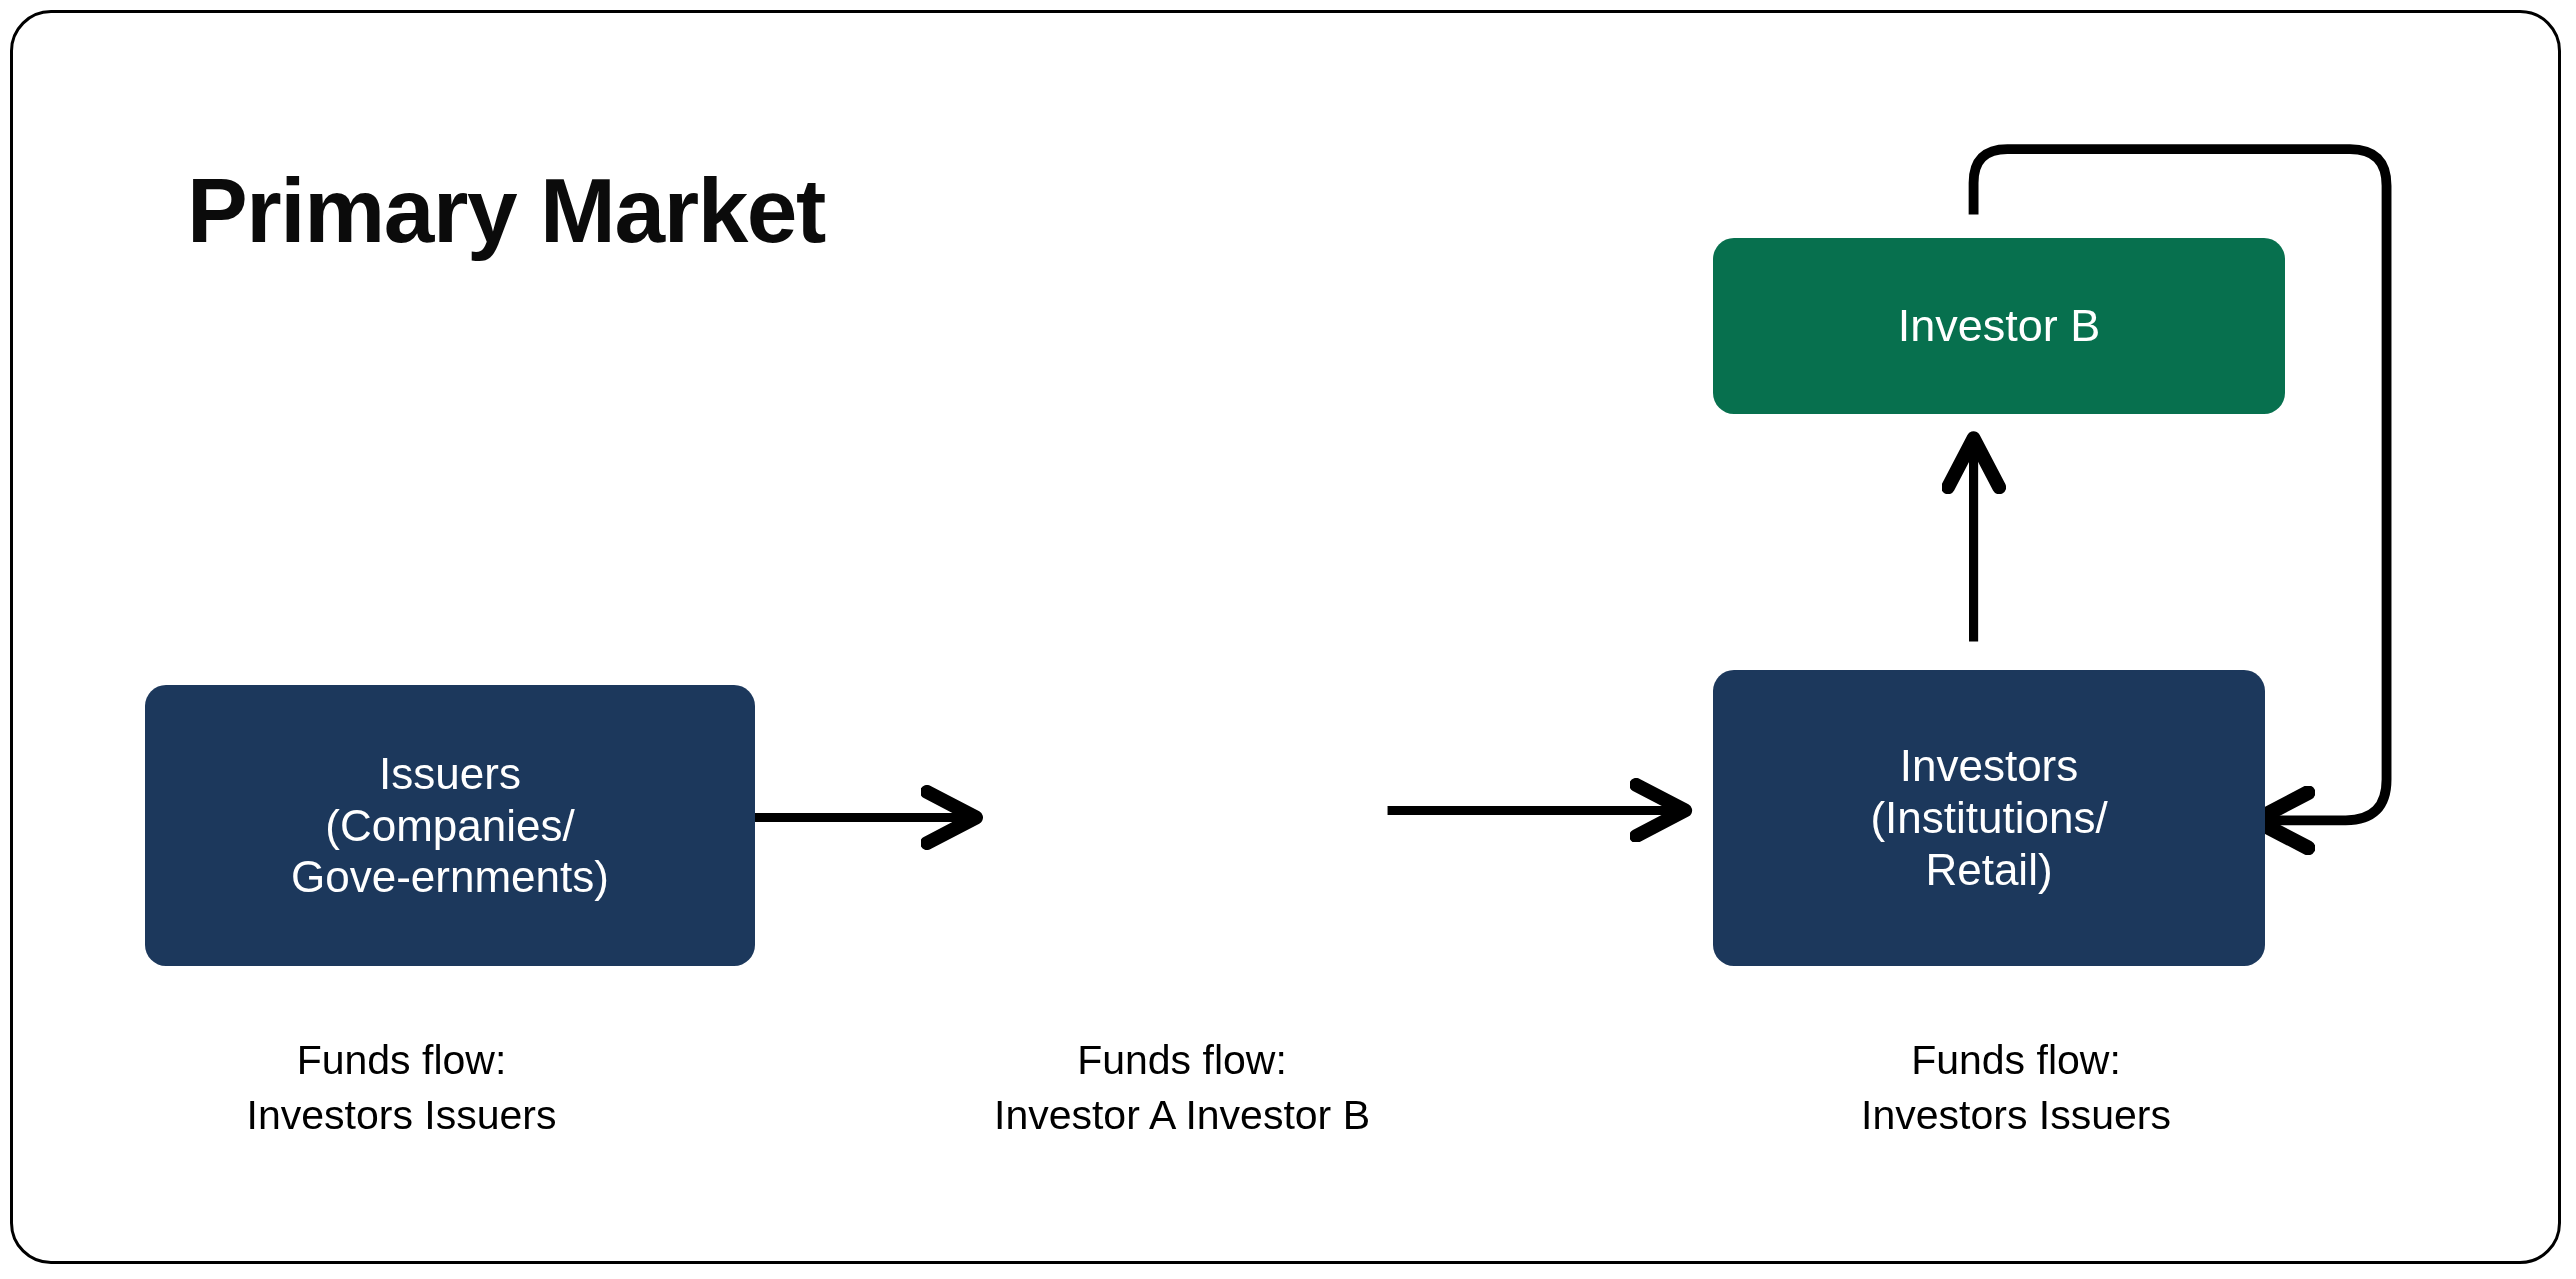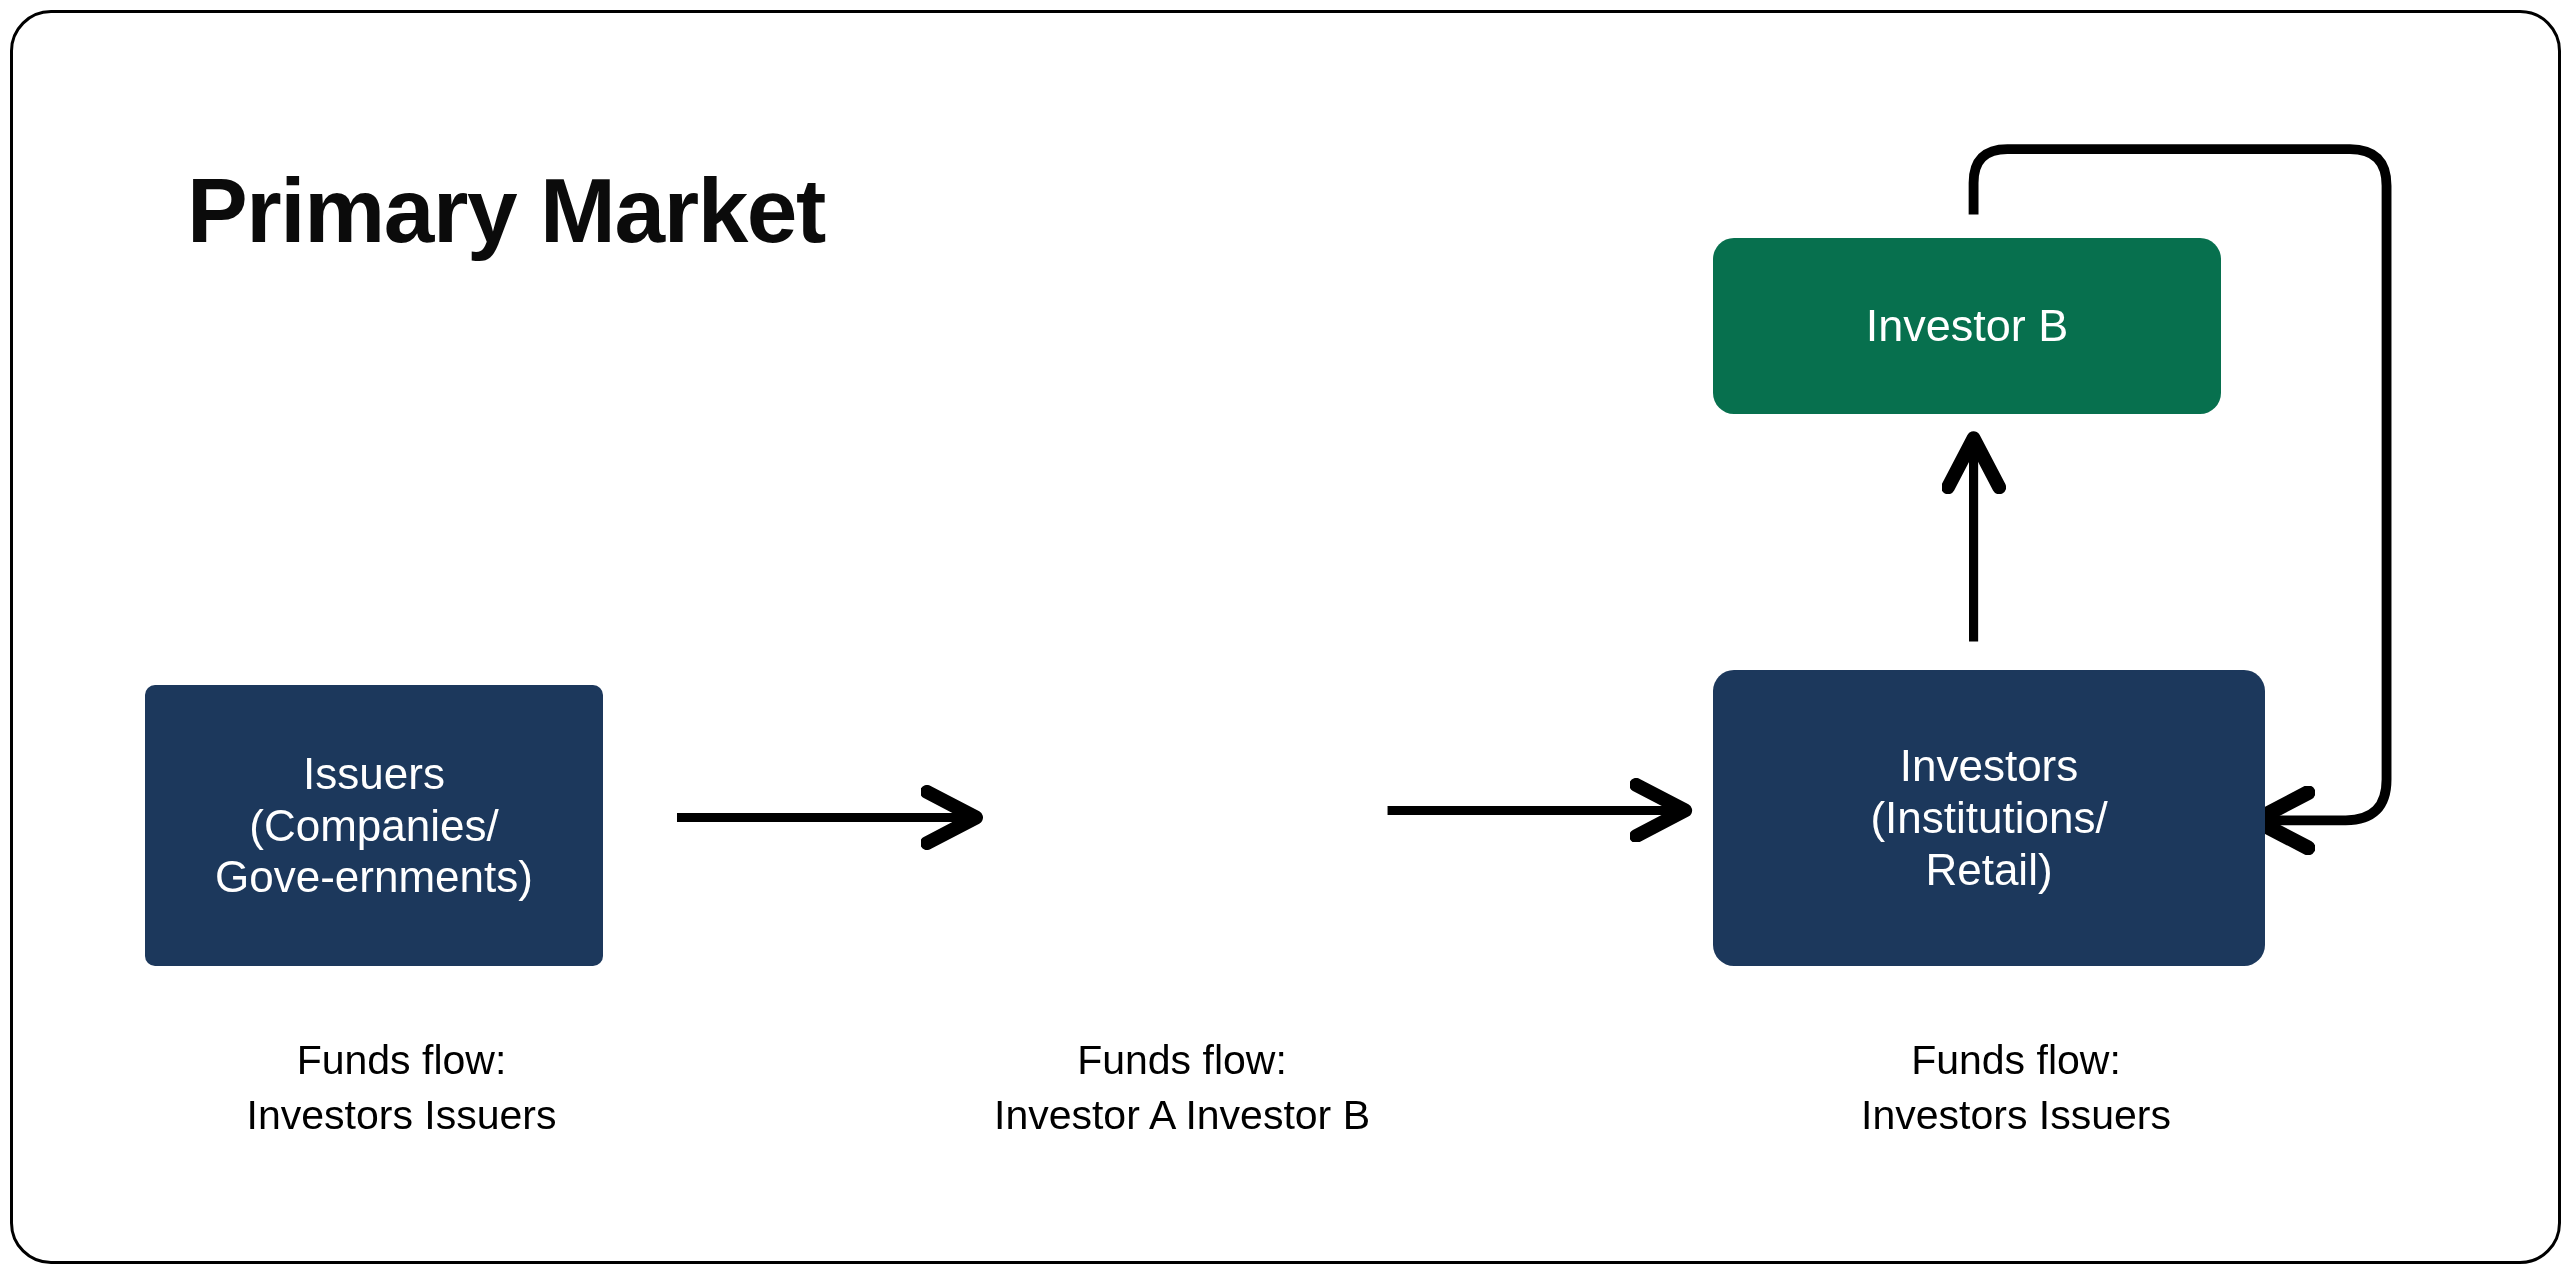--- a/index.html
+++ b/index.html
@@ -53,38 +53,37 @@
     justify-content: center;
     text-align: center;
     color: #ffffff;
     border-radius: 21px;
     line-height: 1.18;
     white-space: pre-line;
   }
   .node-issuers {
     left: 145px;
     top: 685px;
-    width: 458px;
+    width: 610px;
     height: 281px;
     background: #1c385c;
     font-size: 44px;
-    border-radius: 10px;
   }
   .node-investors {
     left: 1713px;
     top: 670px;
     width: 552px;
     height: 296px;
     background: #1c385c;
     font-size: 44px;
   }
   .node-investorb {
     left: 1713px;
     top: 238px;
-    width: 508px;
+    width: 572px;
     height: 176px;
     background: #07704e;
     font-size: 45px;
   }
   
   .node-ipo {
     position: absolute;
     left: 1002px;
     top: 635px;
     width: 359px;

